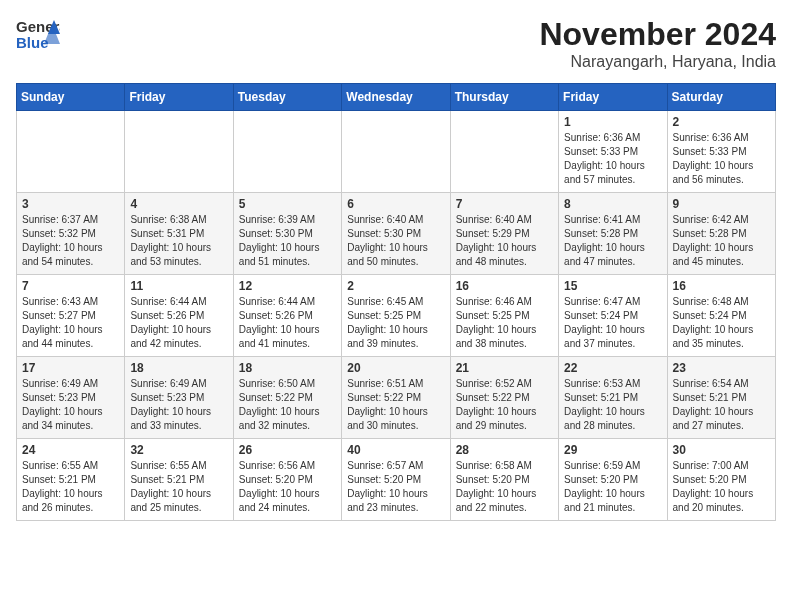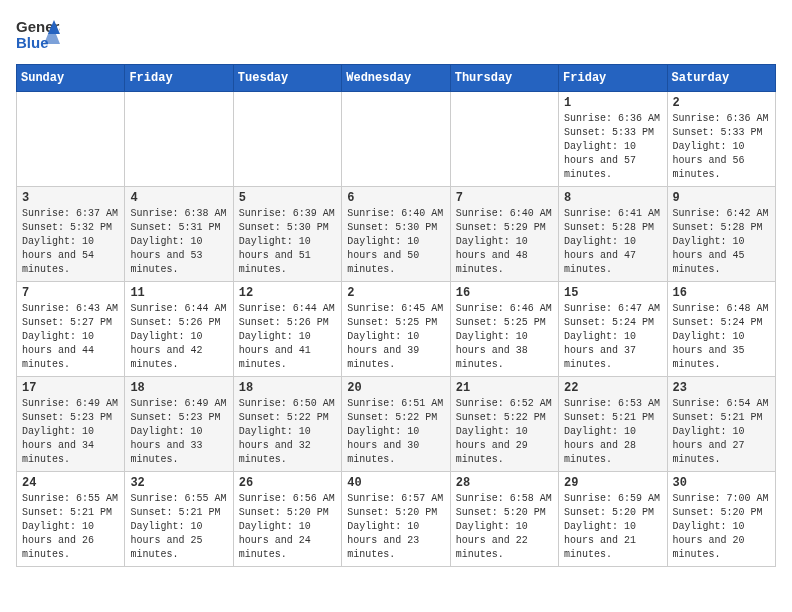--- a/index.html
+++ b/index.html
@@ -35,21 +35,20 @@
       color: #222;
     }
     .location-title {
       font-size: 16px;
       color: #444;
     }
     .calendar {
       width: 100%;
       border-collapse: collapse;
       border: 1px solid #ccc;
-      font-family: Liberation Mono, monospace;
     }
     .calendar th {
       background-color: #2563c0;
       color: #fff;
       font-size: 12px;
       font-weight: bold;
       padding: 6px 4px;
       text-align: left;
       border: 1px solid #1a4fa0;
     }
@@ -87,20 +86,24 @@
 <div class="header">
   <div class="logo">
     <div class="logo-row">
       <svg width="44" height="36" viewBox="0 0 44 36">
         <text x="0" y="16" font-family="Arial" font-size="15" font-weight="bold" fill="#333">General</text>
         <text x="0" y="32" font-family="Arial" font-size="15" font-weight="bold" fill="#2563c0">Blue</text>
         <polygon points="38,4 44,18 32,18" fill="#2563c0"></polygon>
         <polygon points="36,8 44,28 28,28" fill="#2563c0" opacity="0.6"></polygon>
       </svg>
     </div>
+  </div>
+  <div class="title-block">
+    <div class="month-title">November 2024</div>
+    <div class="location-title">Narayangarh, Haryana, India</div>
   </div>
 </div>
 
 <table class="calendar">
   <thead>
     <tr>
       <th>Sunday</th>
       <th>Friday</th>
       <th>Tuesday</th>
       <th>Wednesday</th>

